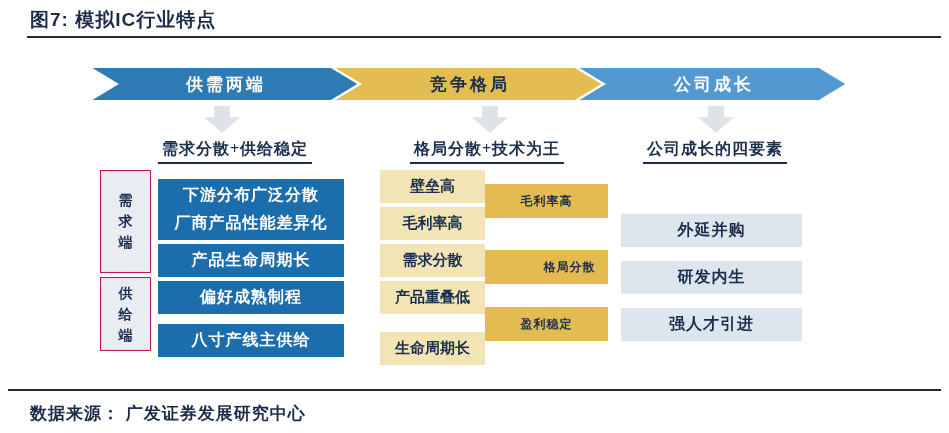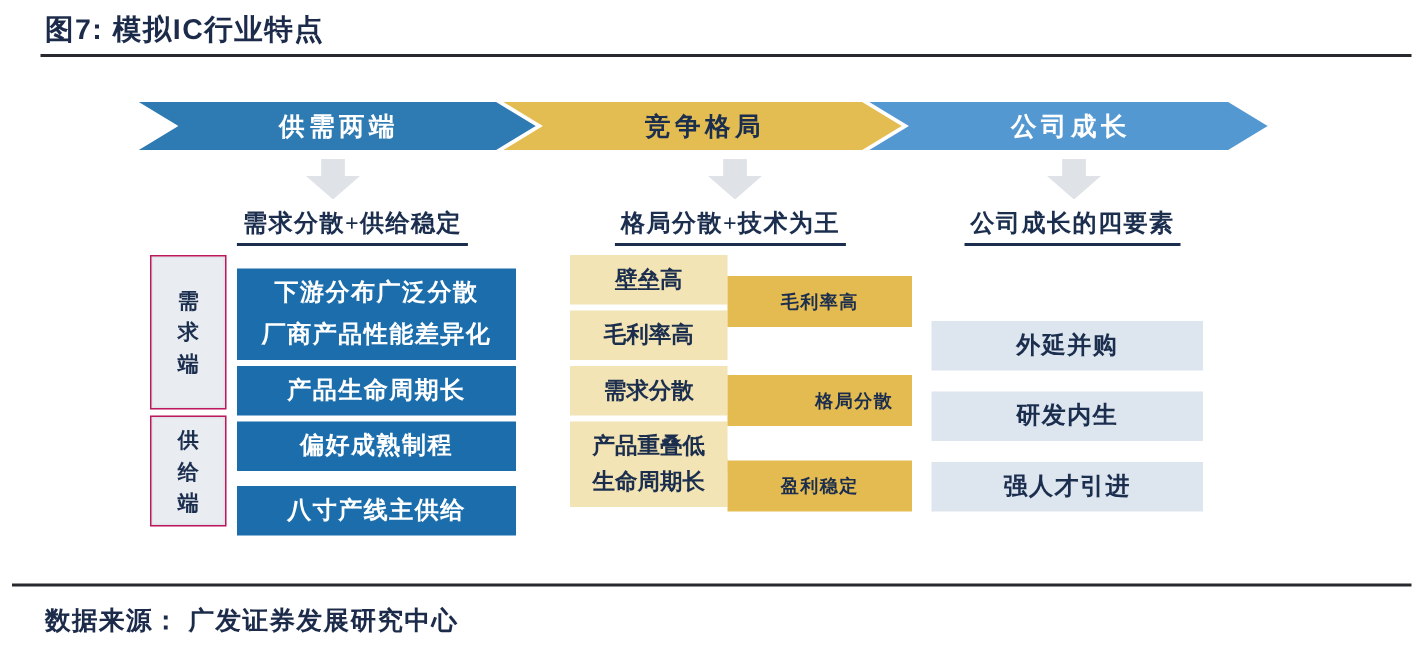--- a/index.html
+++ b/index.html
@@ -160,21 +160,21 @@
   <div class="box brow" style="top:179px;">下游分布广泛分散</div>
   <div class="box brow" style="top:207px;">厂商产品性能差异化</div>
   <div class="box brow" style="top:244px;">产品生命周期长</div>
   <div class="box brow" style="top:281px;">偏好成熟制程</div>
   <div class="box brow" style="top:312px;margin-top:12px;">八寸产线主供给</div>
 
   <div class="box note" style="top:170px;">壁垒高</div>
   <div class="box note" style="top:207px;">毛利率高</div>
   <div class="box note" style="top:244px;">需求分散</div>
   <div class="box note" style="top:281px;">产品重叠低</div>
-  <div class="box note" style="top:305px;text-align:right;">生命周期长</div>
+  <div class="box note" style="top:332px;text-align:right;">生命周期长</div>
 
   <div class="box result" style="top:184px;">毛利率高</div>
   <div class="box result" style="top:250px;padding-left:46px;">格局分散</div>
   <div class="box result" style="top:307px;text-align:center;">盈利稳定</div>
 
   <div class="box growth" style="top:214px;">外延并购</div>
   <div class="box growth" style="top:261px;">研发内生</div>
   <div class="box growth" style="top:308px;">强人才引进</div>
 
   <div class="rule bottom"></div>

